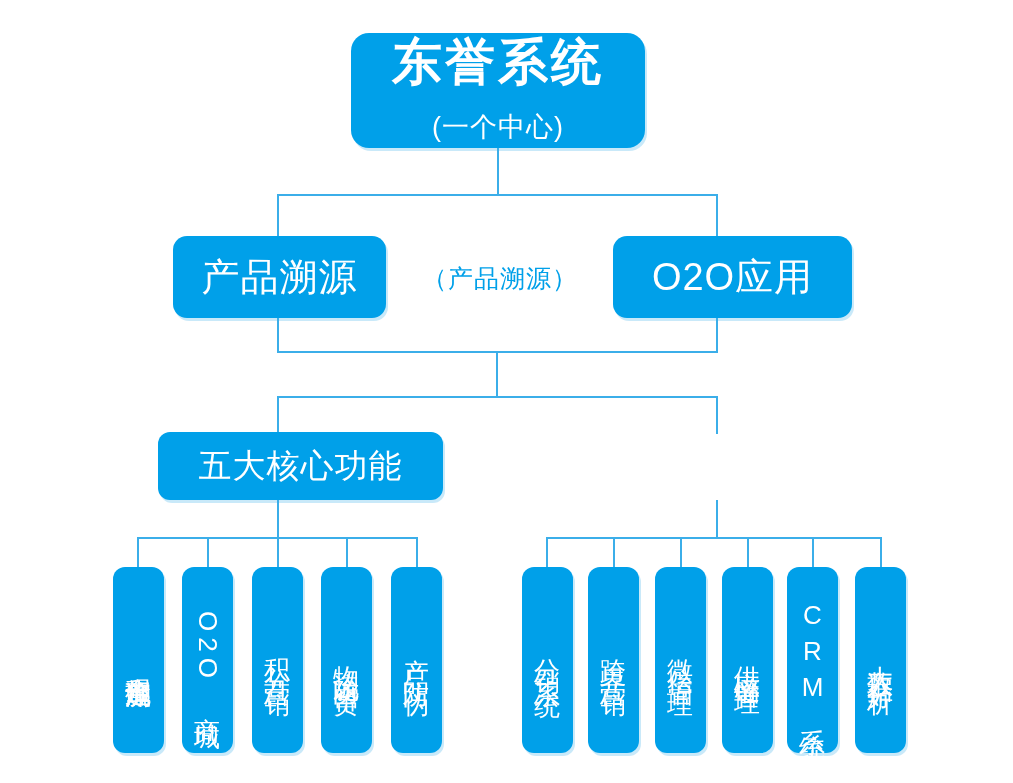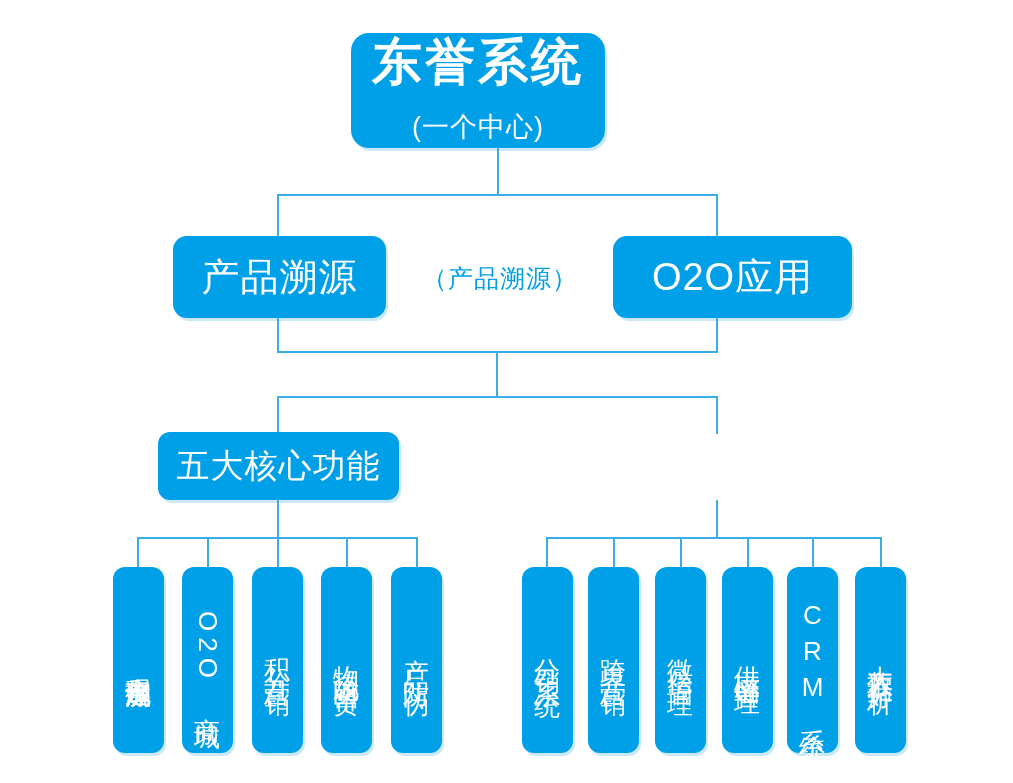--- a/index.html
+++ b/index.html
@@ -9,32 +9,32 @@
   }
   
   .line{position:absolute;background:#3BAEE9;z-index:0;}
   .h{height:2px;} .v{width:2px;}
   
   .node{
     position:absolute;z-index:1;background:#00A0E9;color:#ffffff;
     display:flex;flex-direction:column;align-items:center;justify-content:center;
     box-shadow:2px 3px 0 rgba(62,175,234,0.28);
   }
-  .node-root{left:351px;top:33px;width:254px;height:115px;border-radius:18px;}
+  .node-root{left:351px;top:33px;width:294px;height:115px;border-radius:18px;}
   .root-title{font-size:50px;font-weight:900;letter-spacing:3px;line-height:1.05;}
   .root-sub{font-size:27px;font-weight:400;margin-top:20px;letter-spacing:1px;}
   .node-l2{border-radius:14px;font-size:38px;letter-spacing:1px;}
   .node-l2-left{left:173px;top:236px;width:213px;height:82px;}
   .node-l2-right{left:613px;top:236px;width:239px;height:82px;}
   .caption{
     position:absolute;left:398px;top:260px;width:204px;height:36px;z-index:1;
     color:#00A0E9;font-size:25px;letter-spacing:1px;text-align:center;line-height:36px;
   }
   .node-l3{border-radius:12px;font-size:33px;letter-spacing:1px;}
-  .node-l3-left{left:158px;top:432px;width:241px;height:68px;}
+  .node-l3-left{left:158px;top:432px;width:285px;height:68px;}
   .node-l3-right{left:595px;top:432px;width:242px;height:68px;}
   
   .leaf{
     position:absolute;top:567px;width:51px;height:186px;border-radius:12px;z-index:1;
     background:#00A0E9;display:flex;align-items:center;justify-content:center;
     box-shadow:2px 3px 0 rgba(62,175,234,0.28);
   }
   .vtext{
     writing-mode:vertical-rl;text-orientation:mixed;color:#ffffff;
     font-size:26px;line-height:1;white-space:nowrap;

